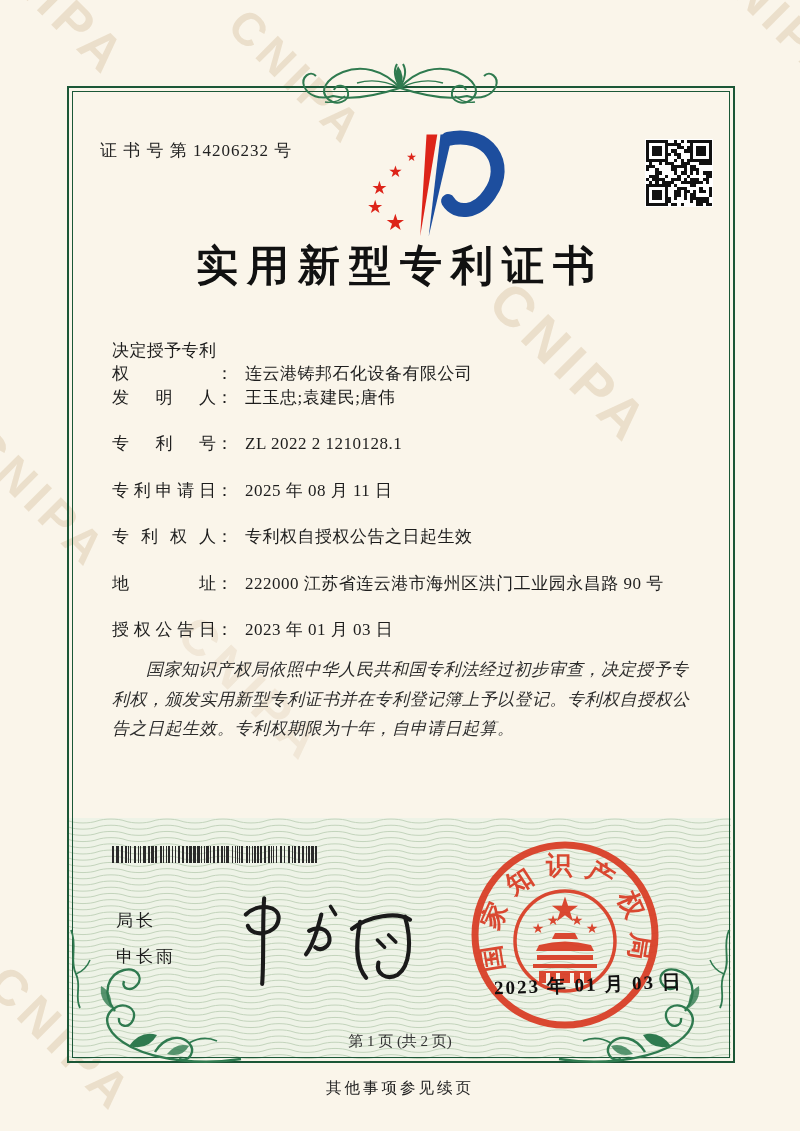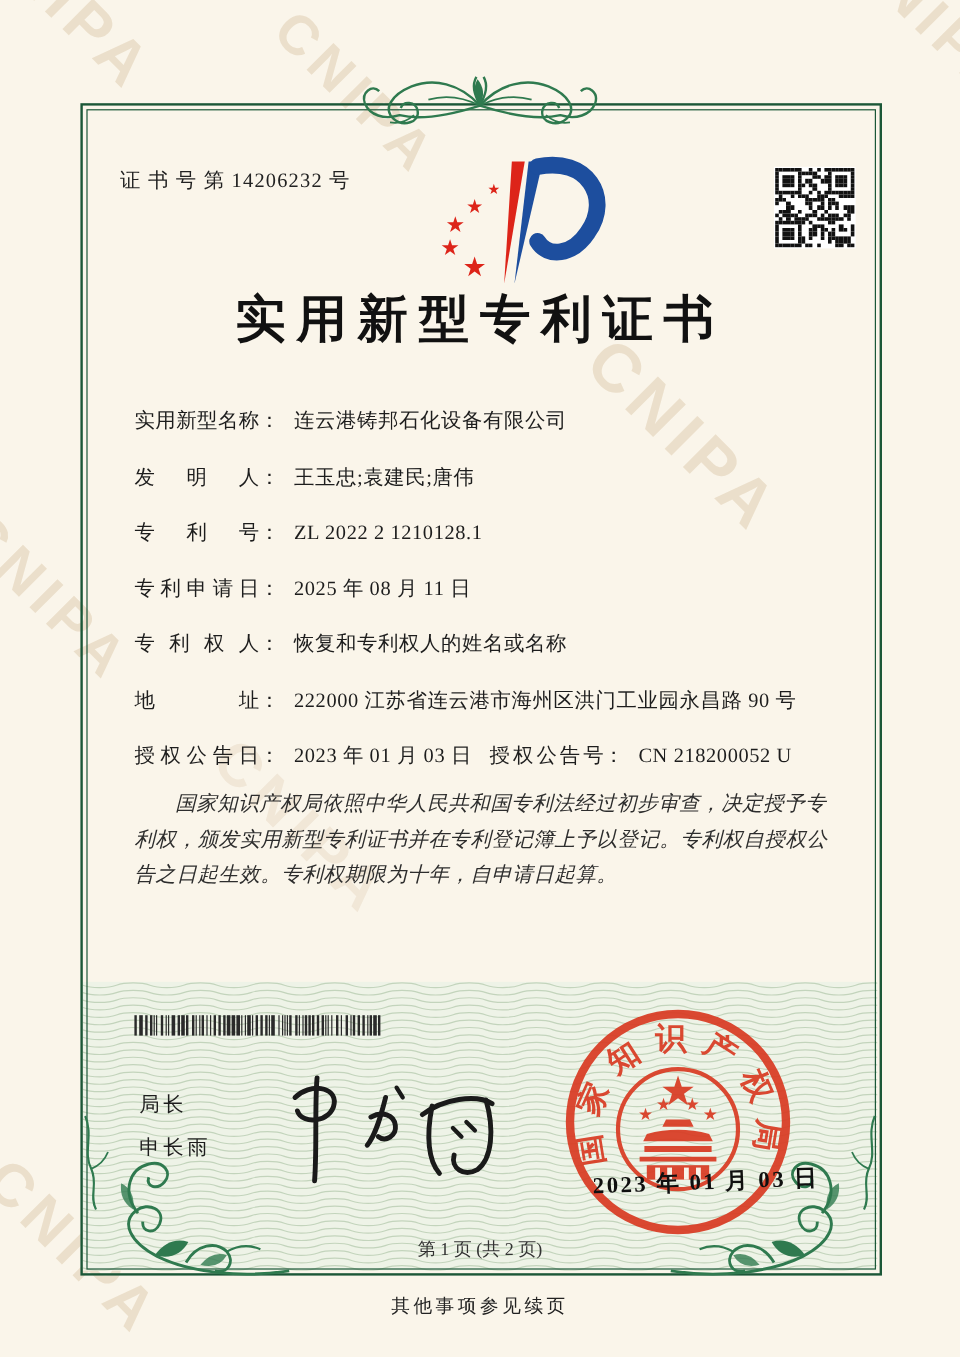--- a/index.html
+++ b/index.html
@@ -592,40 +592,39 @@
     <b class="on"></b>
     <b class="on"></b>
     <b class=""></b>
     <b class="on"></b>
     <b class="on"></b>
   </div>
 
 <div class="abs title">实用新型专利证书</div>
 
 <div class="abs row" style="top:339px;">
-  <span class="lbl">实用新型名称</span><span>：</span><span class="val">连云港铸邦石化设备有限公司</span>
+  <span class="lbl">决定授予专利权</span><span>：</span><span class="val">连云港铸邦石化设备有限公司</span>
 </div>
 <div class="abs row" style="top:386px;">
   <span class="lbl">发明人</span><span>：</span><span class="val">王玉忠;袁建民;唐伟</span>
 </div>
 <div class="abs row" style="top:432px;">
   <span class="lbl">专利号</span><span>：</span><span class="val">ZL 2022 2 1210128.1</span>
 </div>
 <div class="abs row" style="top:479px;">
   <span class="lbl">专利申请日</span><span>：</span><span class="val">2025 年 08 月 11 日</span>
 </div>
 <div class="abs row" style="top:525px;">
-  <span class="lbl">专利权人</span><span>：</span><span class="val">恢复和专利权人的姓名或名称</span>
+  <span class="lbl">专利权人</span><span>：</span><span class="val">专利权自授权公告之日起生效</span>
 </div>
 <div class="abs row" style="top:572px;">
   <span class="lbl">地址</span><span>：</span><span class="val">222000 江苏省连云港市海州区洪门工业园永昌路 90 号</span>
 </div>
 <div class="abs row" style="top:618px;">
   <span class="lbl">授权公告日</span><span>：</span><span class="val">2023 年 01 月 03 日</span>
-  <span class="grant2"><span class="lbl" style="width:95px;">授权公告号</span><span>：</span><span class="val">CN 218200052 U</span></span>
 </div>
 
 <div class="abs paras">
   <p>国家知识产权局依照中华人民共和国专利法经过初步审查，决定授予专利权，颁发实用新型专利证书并在专利登记簿上予以登记。专利权自授权公告之日起生效。专利权期限为十年，自申请日起算。</p>
 </div>
 
 <div class="abs barcode" id="barcode">
     <i style="width:2px;background:#2a2a2a"></i>
     <i style="width:2px"></i>
     <i style="width:3px;background:#2a2a2a"></i>

